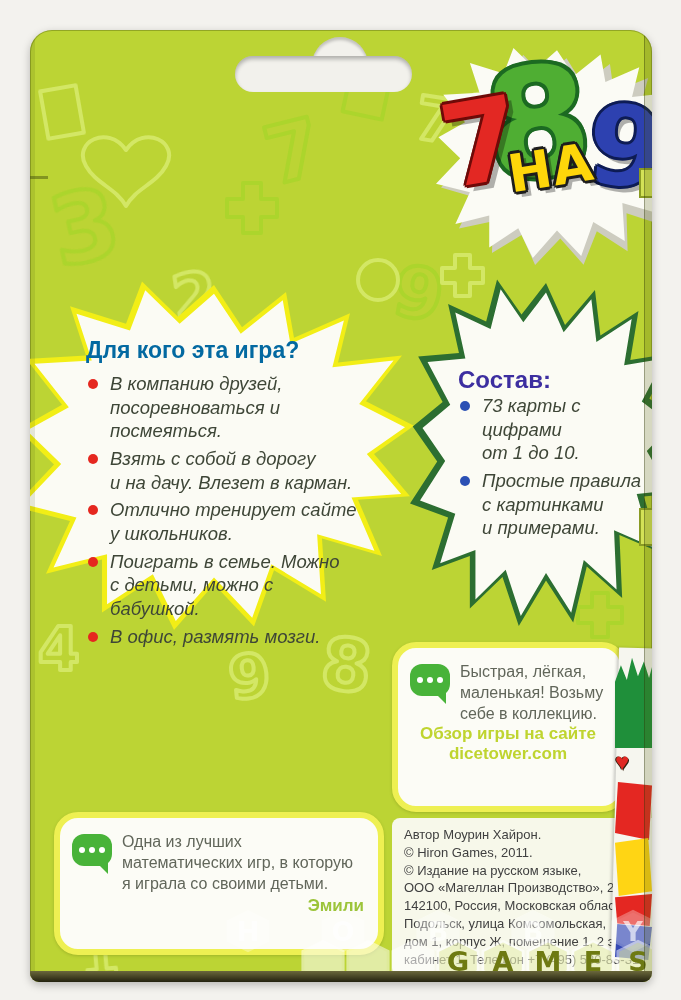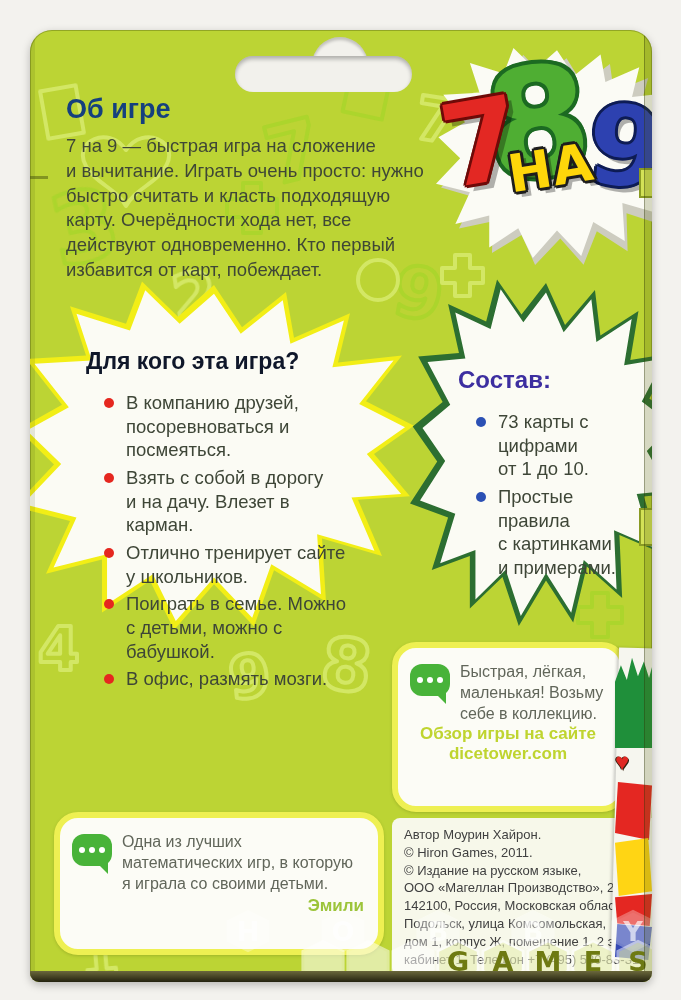--- a/index.html
+++ b/index.html
@@ -41,29 +41,29 @@
       text-shadow:3px 0 #0e1c55,-3px 0 #0e1c55,0 3px #0e1c55,0 -3px #0e1c55,2px 2px #0e1c55,-2px 2px #0e1c55,2px -2px #0e1c55,-2px -2px #0e1c55,5px 6px rgba(0,0,0,.3);}
   
   .about{position:absolute;left:36px;top:64px;width:398px;z-index:2;}
   .about h2{margin:0;font-size:27px;color:#15407e;}
   .about p{margin:9px 0 0;font-size:18.5px;line-height:1.34;color:#3f4736;white-space:pre-line;}
   
   .star-left{position:absolute;left:-16px;top:248px;width:400px;height:352px;z-index:2;}
   .star-left .outer{inset:0;background:#f2ee16;}
   .star-left .inner{inset:9px;background:#fbfbf4;}
   .star-left .content{position:absolute;left:72px;top:54px;width:282px;}
-  .star-left h3{margin:16px 0 8px;font-size:23px;color:#0f172a;}
+  .star-left h3{margin:5px 0 8px;font-size:23px;color:#0369a1;}
   
   .star-right{position:absolute;left:380px;top:246px;width:272px;height:350px;z-index:2;}
   .star-right .outer{inset:0;background:#2c6e31;}
   .star-right .inner{inset:10px;background:#fbfbf4;}
   .star-right .content{position:absolute;left:48px;top:90px;width:196px;}
   .star-right h3{margin:0 0 0;font-size:24px;color:#3c2ea0;}
   
-  ul.blist{list-style:none;margin:16px;padding:0;}
+  ul.blist{list-style:none;margin:0;padding:0;font-style:italic;}
   ul.blist li{position:relative;padding-left:24px;margin:0 0 4px;font-size:18.5px;line-height:1.28;
       color:#3e4637;white-space:pre-line;}
   ul.blist li::before{content:"";position:absolute;left:2px;top:7px;width:10px;height:10px;border-radius:50%;}
   ul.red-dots li::before{background:#e5271f;}
   ul.blue-dots li::before{background:#2b50b4;}
   
   .note{position:absolute;background:#fcfcf6;border:6px solid #eef052;border-radius:24px;
         padding:14px 14px 8px 12px;z-index:3;box-shadow:0 1px 3px rgba(80,90,10,.25);}
   .note1{left:24px;top:612px;width:292px;height:119px;}
   .note2{left:362px;top:612px;width:196px;height:136px;}
@@ -146,29 +146,20 @@
 
     <div class="logo">
       <div class="starshape shadow"></div>
       <div class="starshape face"></div>
       <span class="logo-letter l8">8</span>
       <span class="logo-letter l9">9</span>
       <span class="logo-letter l7">7</span>
       <span class="logo-letter lna">НА</span>
     </div>
 
-    <section class="about">
-      <h2>Об игре</h2>
-      <p>7 на 9 — быстрая игра на сложение
-и вычитание. Играть очень просто: нужно
-быстро считать и класть подходящую
-карту. Очерёдности хода нет, все
-действуют одновременно. Кто первый
-избавится от карт, побеждает.</p>
-    </section>
 
     <div class="star-left">
       <div class="starshape outer"></div>
       <div class="starshape inner"></div>
       <div class="content">
         <h3>Для кого эта игра?</h3>
         <ul class="blist red-dots">
           <li>В компанию друзей,
 посоревноваться и посмеяться.</li>
           <li>Взять с собой в дорогу

